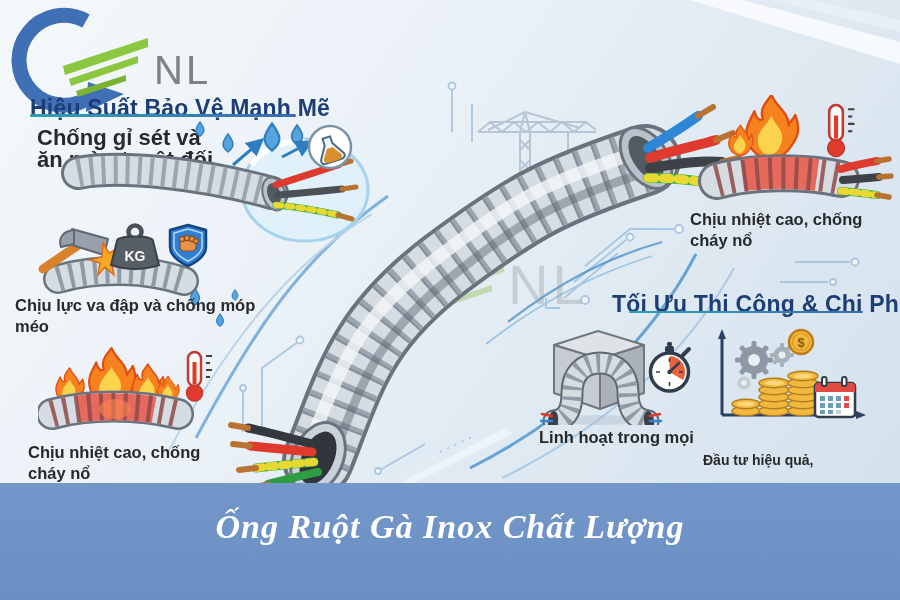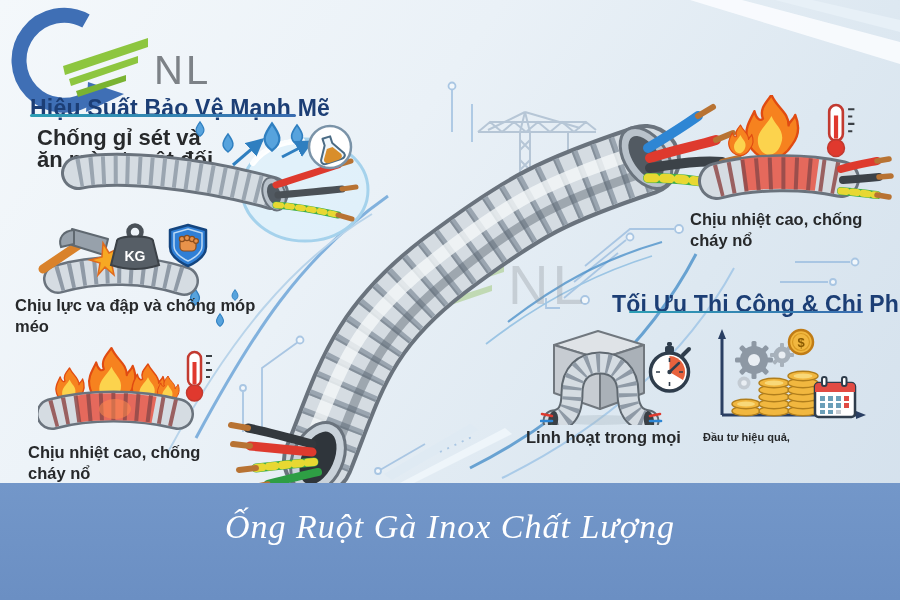--- a/index.html
+++ b/index.html
@@ -13,21 +13,21 @@
   .section-heading{color:#1c3e75;font-weight:bold;font-size:23px;letter-spacing:.2px;white-space:nowrap;margin-top:9px;}
   .underline{height:3px;border-radius:2px;background:linear-gradient(90deg,#2d9fb5,#3a6cb0);}
   .center{text-align:left;}
   #banner{
     left:0;top:483px;width:900px;height:117px;
     background:linear-gradient(180deg,#7397c9,#6b8fc3);
   }
   #banner-title{
     width:900px;top:508px;left:0;text-align:center;
     font-family:"Liberation Serif","DejaVu Serif",serif;
-    font-style:italic;font-weight:normal;font-size:34px;color:#ffffff;letter-spacing:1px;
+    font-style:italic;font-weight:bold;font-size:34px;color:#ffffff;letter-spacing:1px;
   }
   svg{display:block;}
   text.svgtxt{font-family:"Liberation Sans","DejaVu Sans",sans-serif;}
 </style>
 </head>
 <body>
 
 <div id="stage">
 
   <svg class="abs" style="left:0;top:0" width="900" height="600" viewBox="0 0 900 600">
@@ -335,21 +335,21 @@
         <circle cx="129.5" cy="49" r="19" fill="#ffffff" stroke="#2f3d4c" stroke-width="3.5"></circle>
         <path d="M129.5 49 L129.5 33 A16 16 0 0 1 143 57 Z" fill="#e8623d"></path>
         <g stroke="#2f3d4c" stroke-width="1.6">
           <path d="M129.5 35 v4 M129.5 59 v4 M116 49 h4 M139 49 h4"></path>
         </g>
         <path d="M129.5 49 L139 40" stroke="#2f3d4c" stroke-width="2.5" stroke-linecap="round"></path>
         <circle cx="129.5" cy="49" r="2.2" fill="#2f3d4c"></circle>
       </g>
     </svg>
   </div>
-  <div class="abs feature-text center" style="left:526px;top:427px;width:185px;font-size:16.5px;line-height:20px">
+  <div class="abs feature-text center" style="left:539px;top:427px;width:185px;font-size:16.5px;line-height:20px">
     <div>Linh hoạt trong mọi</div>
   </div>
 
   <div class="abs" style="left:708px;top:323px;width:170px;height:105px">
     <svg width="170" height="105" viewBox="0 0 170 105">
       <g stroke="#2a3f63" stroke-width="3" fill="none">
         <path d="M14 92 H148"></path>
           <path d="M14 92 V14"></path>
       </g>
       <polygon points="10,16 14,6 18,16" fill="#2a3f63"></polygon>
@@ -429,20 +429,20 @@
             <rect x="120" y="80" width="5" height="5" fill="#6b9fb8"></rect>
           <rect x="128" y="80" width="5" height="5" fill="#6b9fb8"></rect>
             <rect x="136" y="80" width="5" height="5" fill="#e14b43"></rect>
           <rect x="112" y="87" width="5" height="4" fill="#6b9fb8"></rect>
             <rect x="120" y="87" width="5" height="4" fill="#6b9fb8"></rect>
           <rect x="128" y="87" width="5" height="4" fill="#c6ccd2"></rect>
         </g>
       </g>
     </svg>
   </div>
-  <div class="abs feature-text center" style="left:703px;top:427px;width:177px;font-size:11px;line-height:20px">
+  <div class="abs feature-text center" style="left:703px;top:450px;width:177px;font-size:14px;line-height:20px">
     <div>Đầu tư hiệu quả,</div>
   </div>
 
   <div class="abs" id="banner"></div>
   <div class="abs" id="banner-title">Ống Ruột Gà Inox Chất Lượng</div>
 
 </div>
 
 </body></html>

